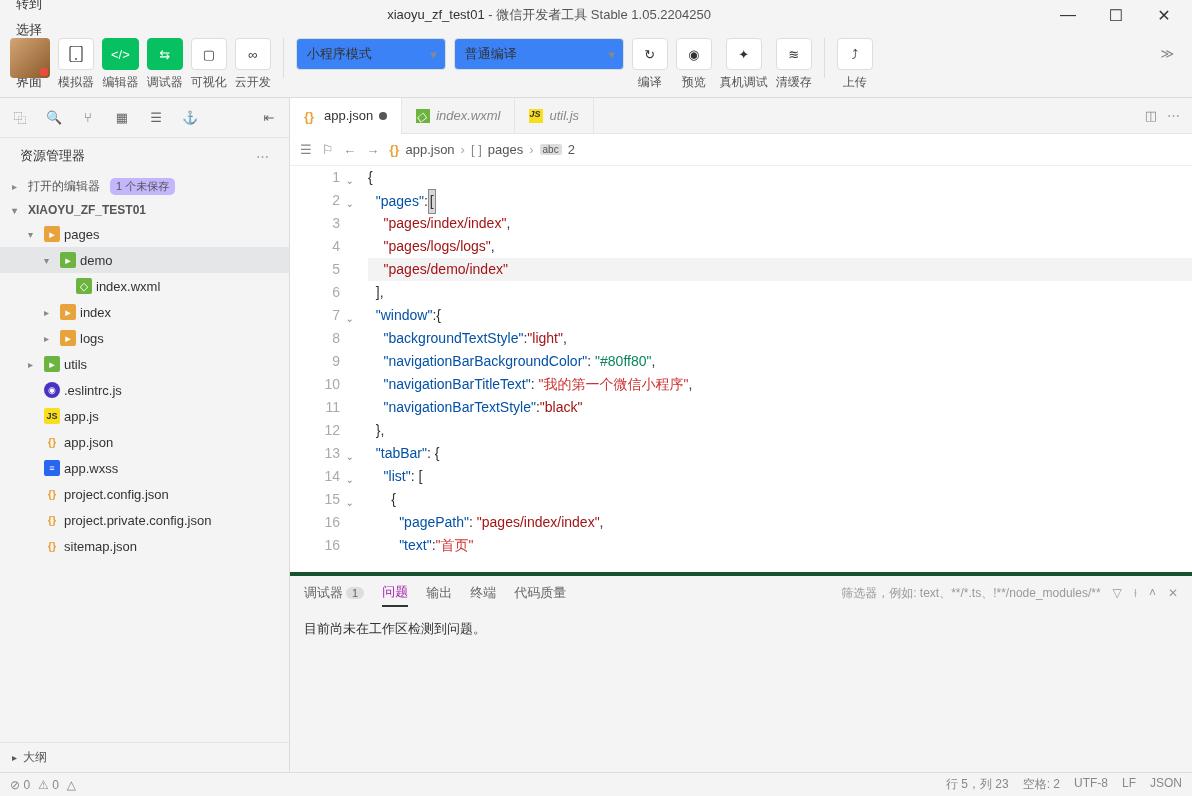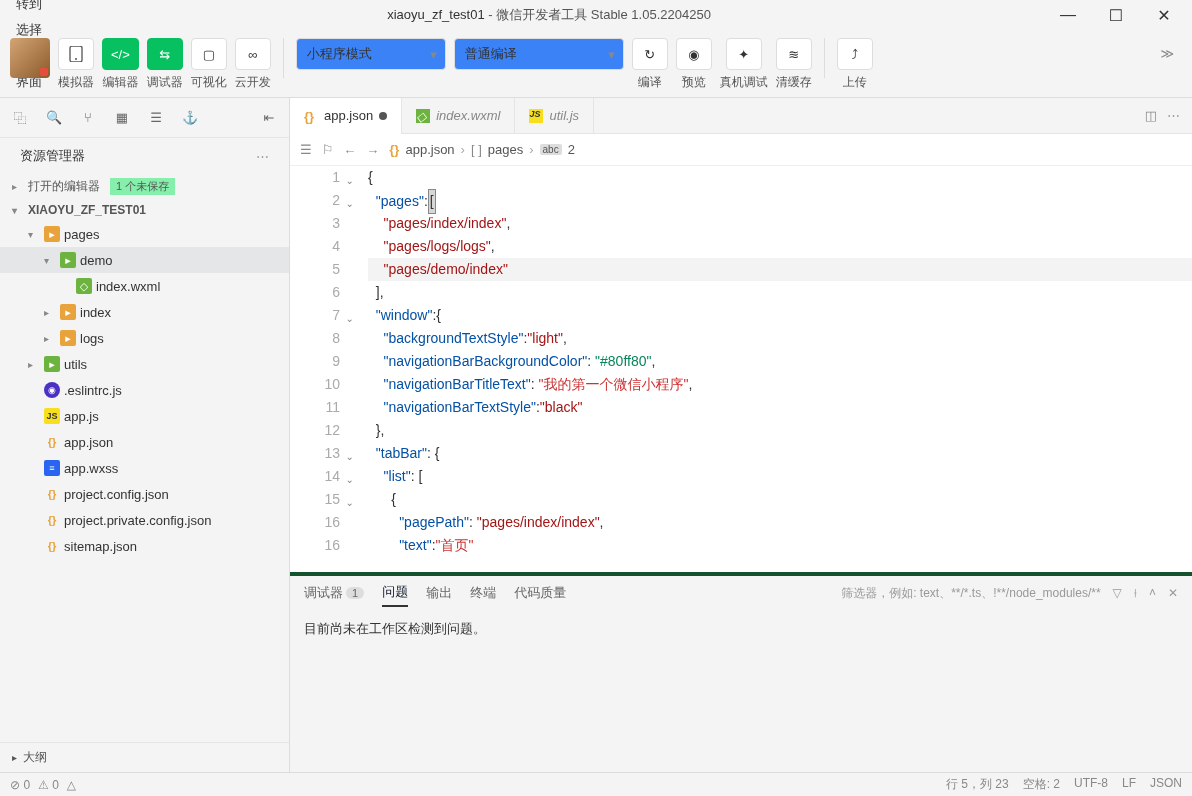--- a/index.html
+++ b/index.html
@@ -23,21 +23,21 @@
 .tb-select::after { content:"▾"; position:absolute; right:8px; color:#888; }
 .tb-spacer { flex:1; }
 .main { display:flex; height:calc(796px - 30px - 68px - 24px); }
 .activity-bar { width:290px; background:#f4f4f4; border-right:1px solid #ddd; display:flex; flex-direction:column; }
 .ab-top { height:40px; display:flex; align-items:center; gap:14px; padding:0 10px; border-bottom:1px solid #e5e5e5; }
 .ab-top span { width:20px; height:20px; display:flex; align-items:center; justify-content:center; color:#666; cursor:pointer; }
 .ab-header { height:36px; display:flex; align-items:center; justify-content:space-between; padding:0 20px; font-size:13px; }
 .ab-header .dots { color:#888; cursor:pointer; }
 .ab-sec { padding:4px 12px; display:flex; align-items:center; gap:6px; cursor:pointer; font-size:12px; color:#555; }
 .ab-sec .chev { font-size:10px; color:#888; width:10px; }
-.ab-sec .badge { background:#86efac; padding:1px 6px; border-radius:0; font-size:11px; margin-left:4px; }
+.ab-sec .badge { background:#c4b5fd; padding:1px 6px; border-radius:5px; font-size:11px; margin-left:4px; }
 .tree { flex:1; overflow:auto; font-size:13px; }
 .tree-item { display:flex; align-items:center; height:26px; padding-left:12px; cursor:pointer; gap:4px; }
 .tree-item.d1 { padding-left:28px; }
 .tree-item.d2 { padding-left:44px; }
 .tree-item.d3 { padding-left:60px; }
 .tree-item .chev { width:12px; font-size:10px; color:#888; }
 .tree-item .ico { width:16px; height:16px; display:flex; align-items:center; justify-content:center; font-size:11px; border-radius:2px; }
 .ico.folder { background:#e8a33d; color:#fff; }
 .ico.folder-g { background:#6cb33f; color:#fff; }
 .ico.json { color:#e8a33d; font-weight:bold; }
@@ -67,21 +67,21 @@
 .code-line.hl { background:#f3f3f3; }
 .k-prop { color:#0451a5; }
 .k-str { color:#a31515; }
 .k-pun { color:#333; }
 .k-num-str { color:#098658; }
 .k-cn { color:#cd3131; }
 .caret-mark { display:inline-block; border:1px solid #888; background:#d7d7d7; padding:0 1px; }
 .panel { height:200px; border-top:4px solid #14532d; background:#f4f4f4; display:flex; flex-direction:column; }
 .panel-tabs { height:34px; display:flex; align-items:center; gap:18px; padding:0 14px; font-size:13px; color:#666; }
 .panel-tabs .pt { cursor:pointer; padding:4px 0; }
-.panel-tabs .pt.active { color:#0f172a; border-bottom:2px solid #333; }
+.panel-tabs .pt.active { color:#a21caf; border-bottom:2px solid #333; }
 .panel-tabs .cnt { background:#ddd; border-radius:8px; padding:0 6px; font-size:11px; margin-left:3px; }
 .panel-tabs .right { margin-left:auto; display:flex; gap:12px; align-items:center; color:#999; font-size:12px; }
 .panel-body { flex:1; padding:10px 14px; font-size:13px; color:#333; }
 .statusbar { height:24px; background:#f4f4f4; border-top:1px solid #ddd; display:flex; align-items:center; padding:0 10px; font-size:12px; color:#888; gap:10px; }
 .statusbar .right { margin-left:auto; display:flex; gap:14px; }
 svg { display:block; }
 </style>
 </head>
 <body>
 

